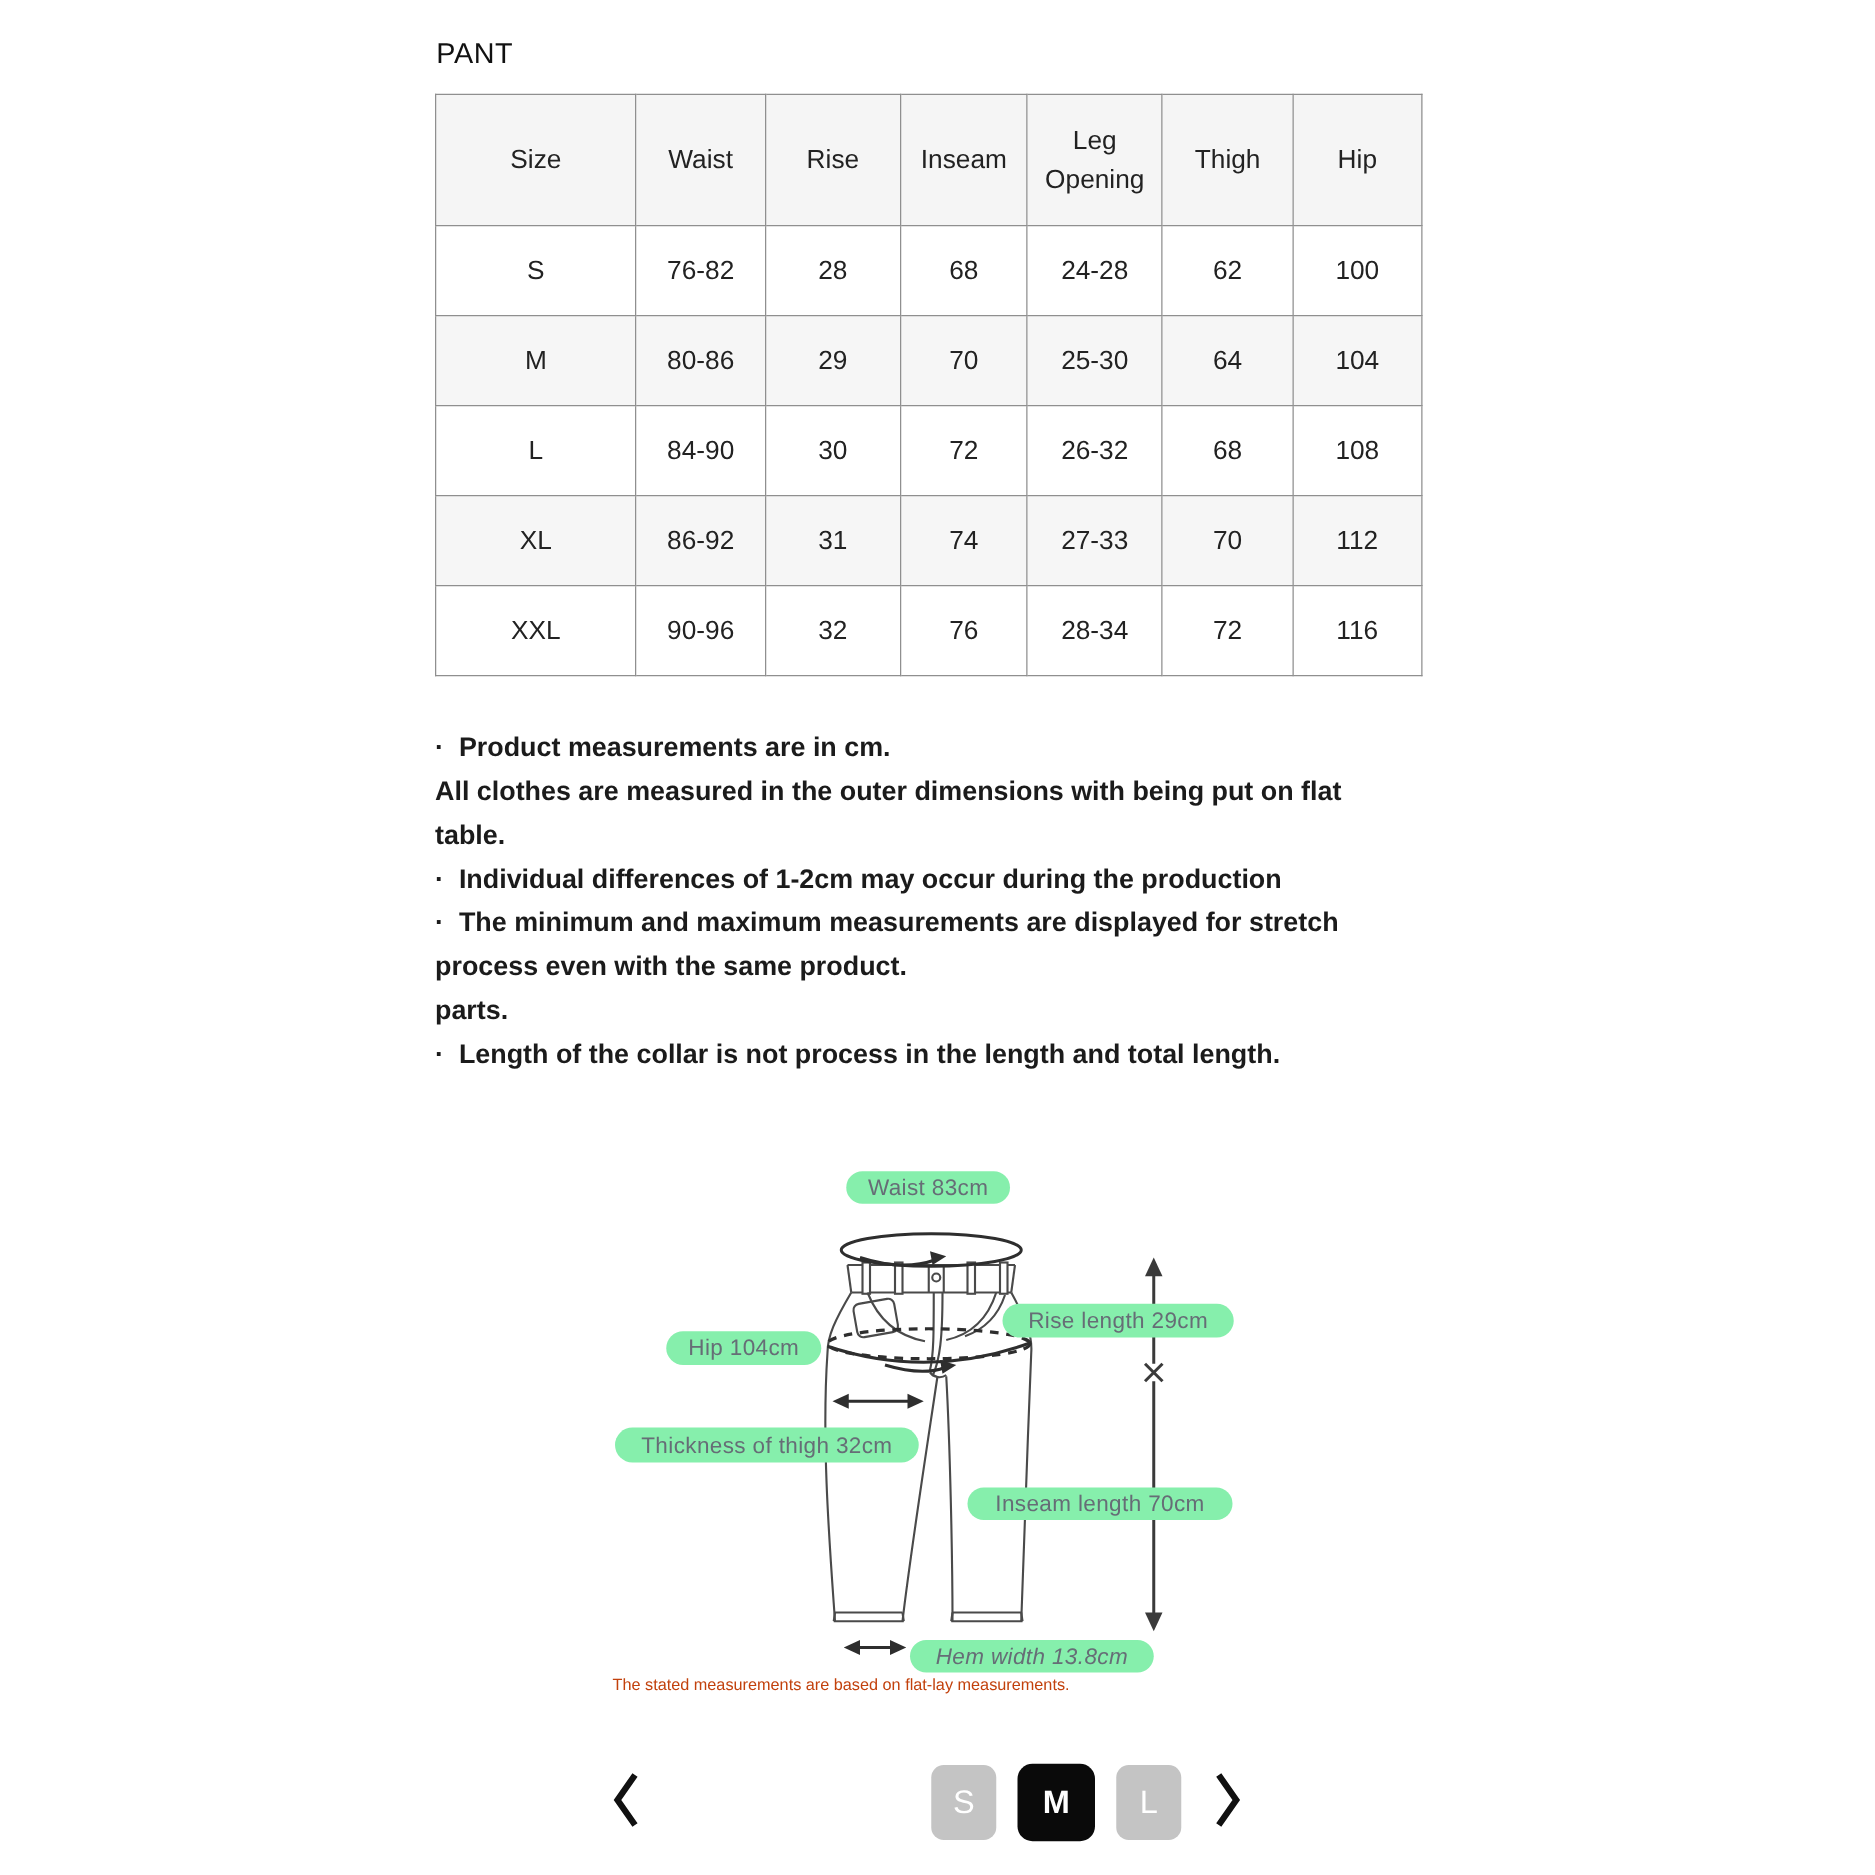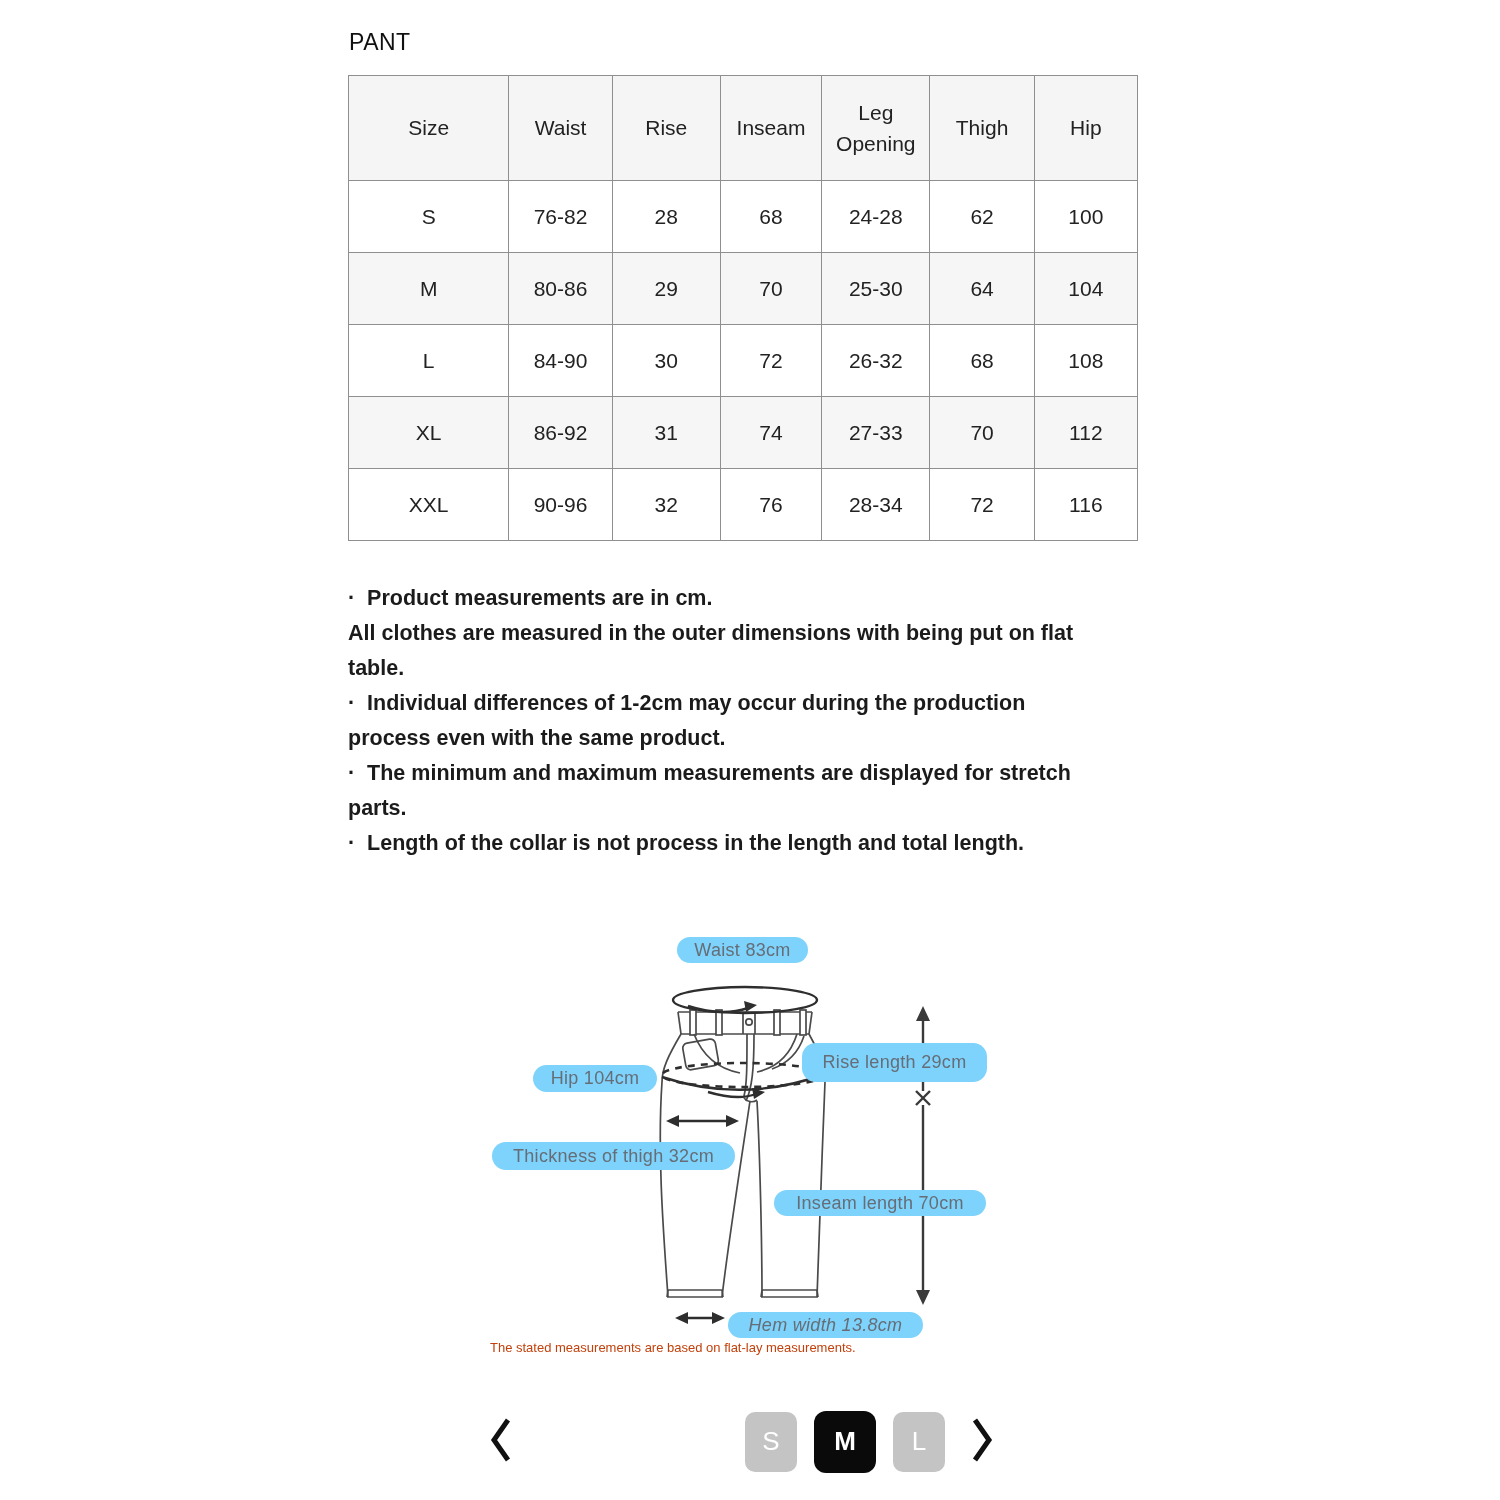--- a/index.html
+++ b/index.html
@@ -15,26 +15,26 @@
   table.size-table thead th{height:104px;background:#f5f5f5;}
   table.size-table tbody td{height:71px;background:#fff;}
   table.size-table tr.alt td{background:#f6f6f6;}
 
   .notes{position:absolute;left:348px;top:581px;font-size:21.5px;color:#1b1b1b;}
   .notes .note-line{white-space:pre;line-height:35px;height:35px;font-weight:bold;}
 
   .diagram{position:absolute;left:460px;top:920px;width:560px;height:490px;}
   .diagram svg{position:absolute;left:0;top:0;}
   .pill{
-    position:absolute;background:#7dd3fc;border-radius:14px;color:#666d76;
+    position:absolute;background:#86efac;border-radius:14px;color:#666d76;
     font-size:18px;font-weight:500;display:flex;align-items:center;justify-content:center;
     white-space:nowrap;letter-spacing:.3px;
   }
   .pill-waist{left:217px;top:17px;width:131px;height:26px;}
-  .pill-rise{left:342px;top:123px;width:185px;height:39px;}
+  .pill-rise{left:342px;top:123px;width:185px;height:27px;}
   .pill-hip{left:73px;top:145px;width:124px;height:27px;}
   .pill-thigh{left:32px;top:222px;width:243px;height:28px;}
   .pill-inseam{left:314px;top:270px;width:212px;height:26px;}
   .pill-hem{left:268px;top:392px;width:195px;height:26px;font-style:italic;}
 
   .diagram-footnote{position:absolute;left:490px;top:1336px;font-size:13px;color:#c2410c;line-height:23px;}
 
   .nav-arrow{
     position:absolute;top:1414px;width:40px;height:52px;background:none;border:none;
     display:flex;align-items:center;justify-content:center;cursor:pointer;padding:0;
@@ -123,22 +123,22 @@
       <td>116</td>
     </tr>
   </tbody>
 </table>
 
 <div class="notes">
   <div class="note-line">·  Product measurements are in cm.</div>
   <div class="note-line">All clothes are measured in the outer dimensions with being put on flat</div>
   <div class="note-line">table.</div>
   <div class="note-line">·  Individual differences of 1-2cm may occur during the production</div>
+  <div class="note-line">·  The minimum and maximum measurements are displayed for stretch</div>
   <div class="note-line">process even with the same product.</div>
-  <div class="note-line">·  The minimum and maximum measurements are displayed for stretch</div>
   <div class="note-line">parts.</div>
   <div class="note-line">·  Length of the collar is not process in the length and total length.</div>
 </div>
 
 <div class="diagram">
   <svg width="560" height="490" viewBox="0 0 560 490">
 
     <g fill="none" stroke="#4a4a4a" stroke-width="1.7">
 
       <path d="M218,92 L352,92"></path>

